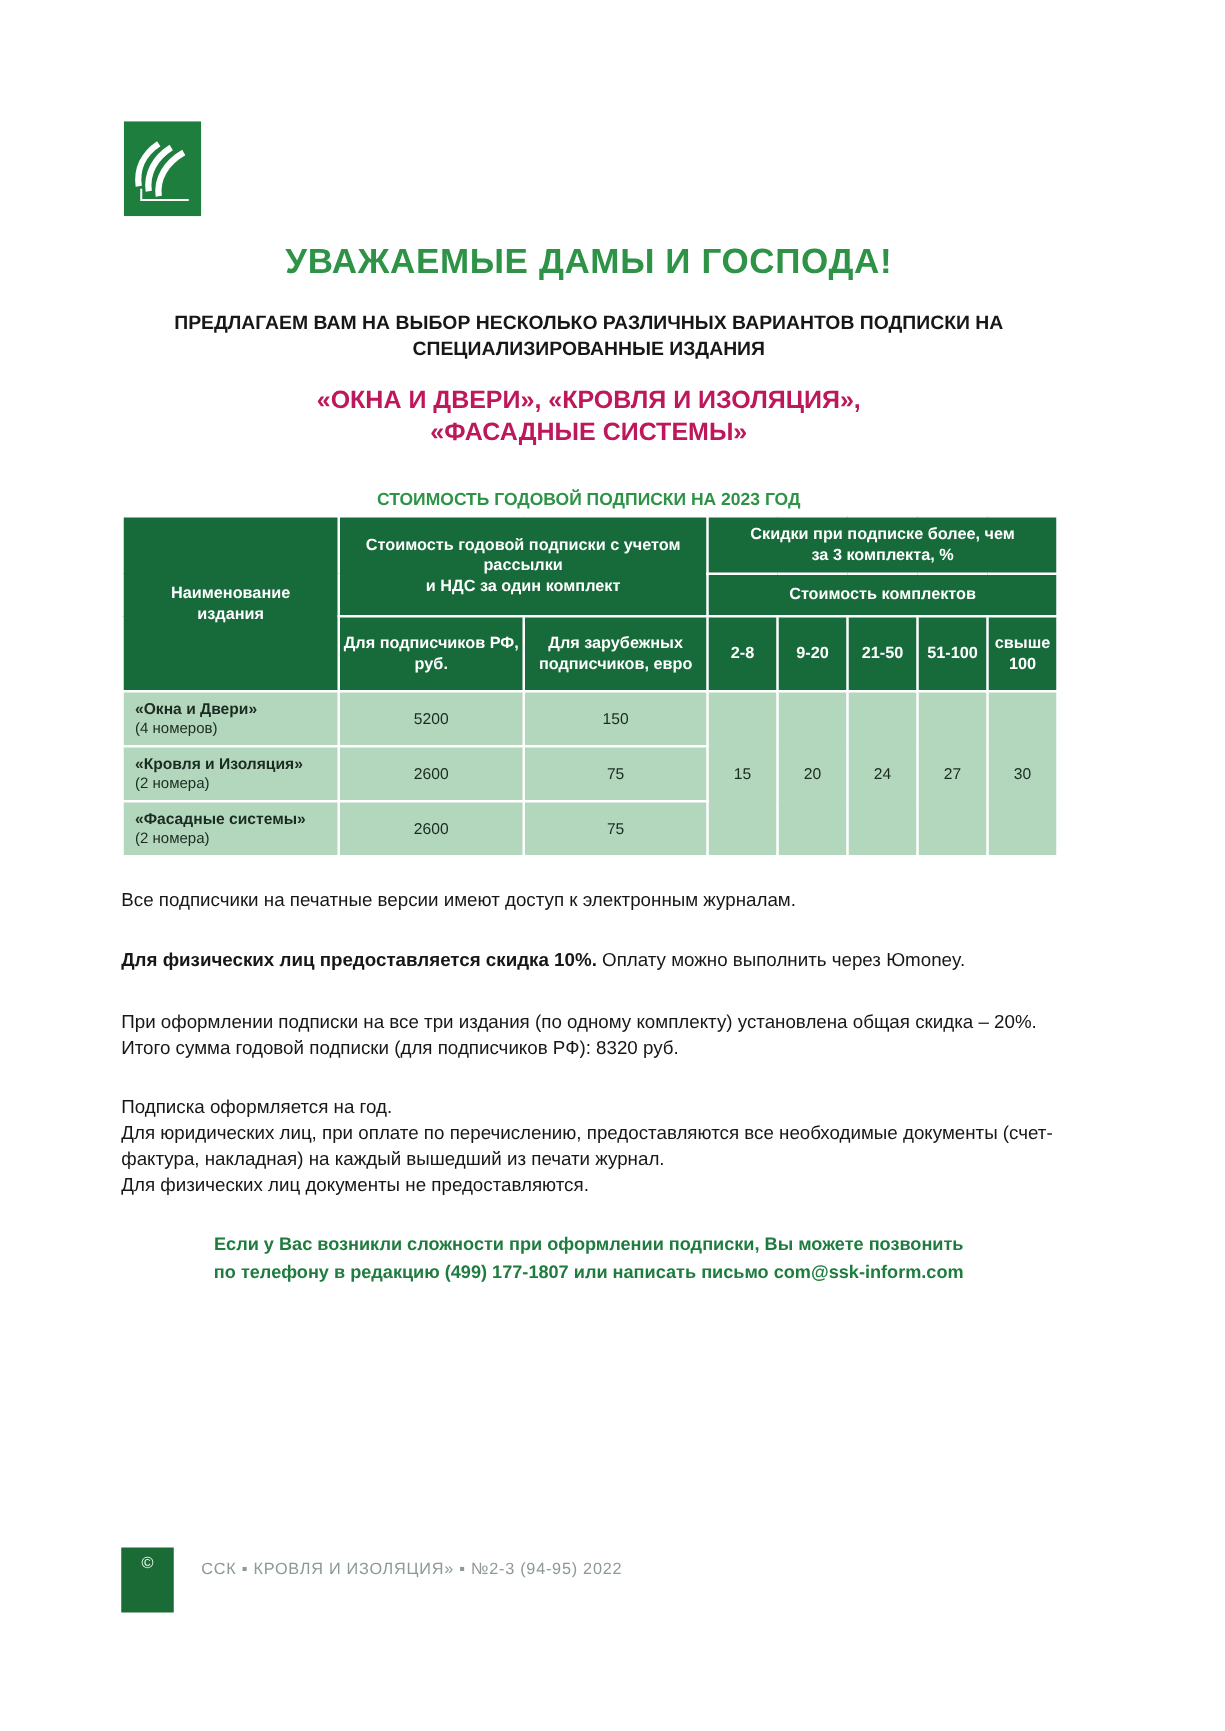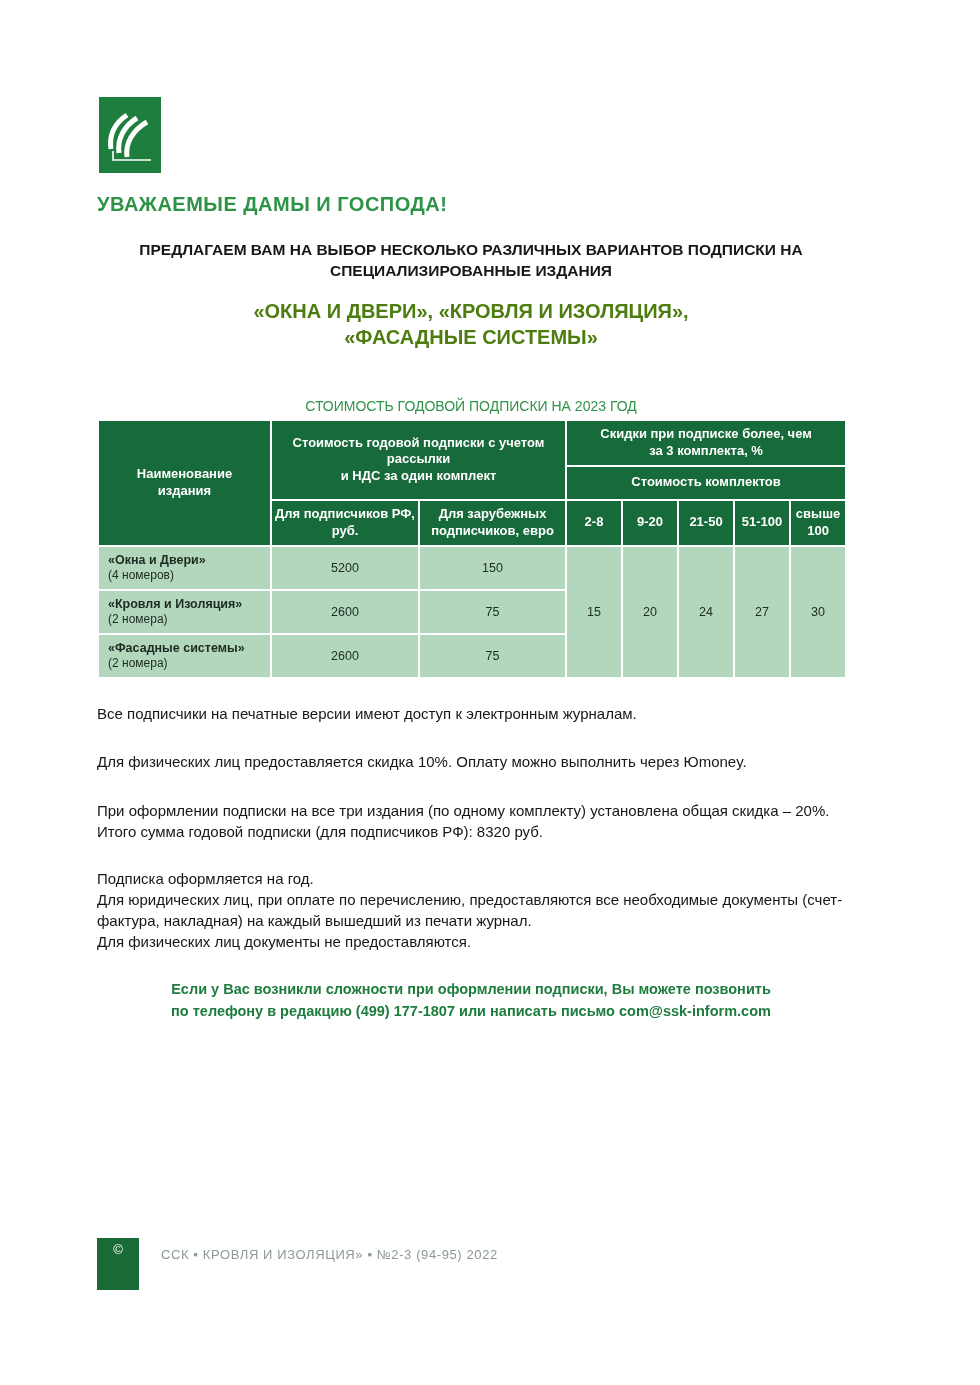--- a/index.html
+++ b/index.html
@@ -14,45 +14,46 @@
   .logo {
     position: absolute; left: 99px; top: 97px;
     width: 62px; height: 76px;
   }
   .content {
     position: absolute; left: 97px; top: 0;
     width: 748px;
   }
   .page-title {
     margin-top: 193px;
+    text-align: center;
     color: #2e9347;
-    font-size: 20px; font-weight: bold;
+    font-size: 28px; font-weight: bold;
     letter-spacing: 0.5px;
   }
   .intro {
     margin-top: 24px;
     text-align: center;
     font-size: 15.5px; font-weight: bold;
     color: #171717;
     line-height: 1.35;
     white-space: pre-line;
   }
   .publications {
     margin-top: 16px;
     text-align: center;
-    color: #4d7c0f;
+    color: #be185d;
     font-size: 20px; font-weight: bold;
     line-height: 1.3;
     white-space: pre-line;
   }
   .table-caption {
-    margin-top: 48px;
+    margin-top: 32px;
     text-align: center;
     color: #2e9347;
-    font-size: 14px; font-weight: normal;
+    font-size: 14px; font-weight: bold;
   }
   table.sub-table {
     margin-top: 5px;
     border-collapse: collapse;
     table-layout: fixed;
     width: 748px;
   }
   .sub-table th, .sub-table td {
     border: 2px solid #ffffff;
     padding: 0 3px;
@@ -67,36 +68,36 @@
     line-height: 1.3;
   }
   .sub-table td {
     background: #b2d7bd;
     font-size: 12.5px;
     color: #1c2b21;
     text-align: center;
   }
   .hr1 { height: 46px; }
   .hr2 { height: 34px; }
-  .hr3 { height: 46px; }
+  .hr3 { height: 60px; }
   .br  { height: 44px; margin-top: 36px; }
   td.name-cell { text-align: left; padding-left: 9px; }
   .pub-name { font-weight: bold; font-size: 12.5px; }
   .pub-note { font-size: 12px; margin-top: 1px; }
   .para {
     width: 800px;
     font-size: 15px;
     line-height: 21px;
     color: #171717;
   }
   .p1 { margin-top: 24px; }
   .p2 { margin-top: 27px; }
   .p3 { margin-top: 28px; font-weight: normal; }
   .p4 { margin-top: 26px; }
-  .bold { font-weight: normal; }
+  .bold { font-weight: bold; }
   .contact {
     margin-top: 26px;
     text-align: center;
     color: #1e7c3e;
     font-size: 14.5px; font-weight: bold;
     line-height: 22px;
   }
   .footer {
     position: absolute; left: 97px; top: 1238px;
     display: flex; align-items: flex-start;

